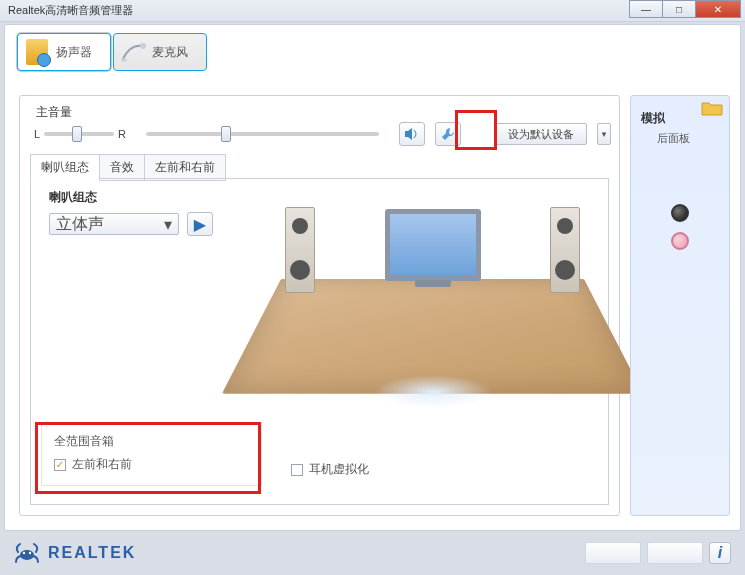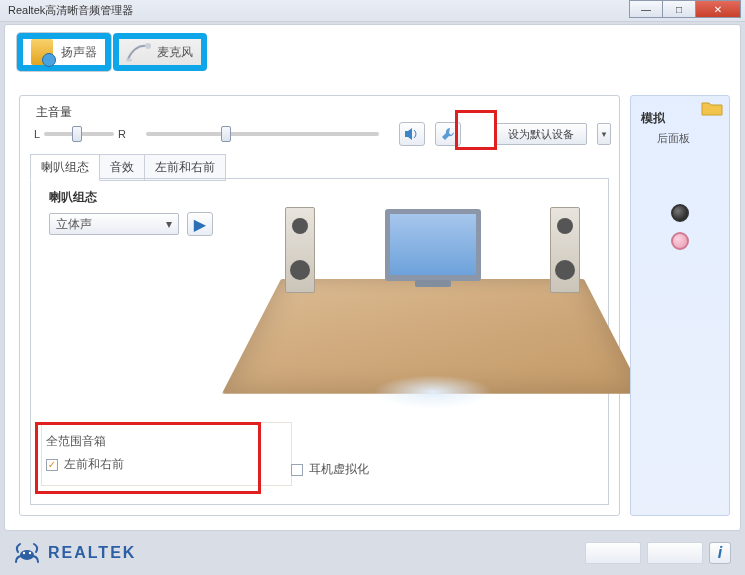--- a/index.html
+++ b/index.html
@@ -7,21 +7,21 @@
   .titlebar { height: 22px; background: linear-gradient(#e9edf4, #dfe4ee); font-size: 11px; color: #333; padding: 3px 8px; display: flex; align-items: center; border-bottom: 1px solid #c9cfdb; }
   .winbtns { position: absolute; right: 4px; top: 0; display: flex; }
   .winbtn { width: 34px; height: 18px; border: 1px solid #8d99ad; margin-left: -1px; display: flex; align-items: center; justify-content: center; font-size: 10px; }
   .winbtn.min { background: linear-gradient(#f6f8fb,#dde4ef); color:#333;}
   .winbtn.max { background: linear-gradient(#f6f8fb,#dde4ef); color:#333;}
   .winbtn.close { background: linear-gradient(#e46a5a,#c7402c); color:#fff; width:46px;}
 
   .content { position:absolute; left:4px; top:24px; right:4px; bottom:44px; background:#fff; border:1px solid #c9cfdb; border-radius:3px; padding:8px; }
 
   .devtabs { display:flex; gap:2px; margin-left:4px; }
-  .devtab { width:94px; height:38px; border:6px solid #0ea5e9; border-radius:4px; display:flex; align-items:center; gap:6px; padding:0 6px; font-size:12px; color:#555; }
+  .devtab { width:94px; height:38px; border:1px solid #0ea5e9; border-radius:4px; display:flex; align-items:center; gap:6px; padding:0 6px; font-size:12px; color:#555; }
   .devtab.active { background:#fff; box-shadow: 0 0 0 1px #c8ccd4; }
   .devtab.inactive { background:linear-gradient(#f1f1f1,#e6e6e6); }
   .devtab .icon { width:26px; height:26px; display:flex; align-items:center; justify-content:center; }
   .spkicon { width:22px; height:26px; background:linear-gradient(#f9d26a,#e2a321); border-radius:2px; position:relative;}
   .spkicon::after{content:""; position:absolute; bottom:-2px; right:-3px; width:12px;height:12px;background:#4aa3e0;border-radius:50%; border:1px solid #1f6fa9;}
   .micicon svg{ width:26px;height:22px;}
 
   .mainpanel { position:absolute; left:14px; right:120px; top:70px; bottom:14px; border:1px solid #c9cfdb; border-radius:3px; }
   .rightpanel { position:absolute; right:10px; top:70px; width:100px; bottom:14px; background:linear-gradient(#e4eeff,#eaf1fd); border:1px solid #c4d3ec; border-radius:3px; }
   .foldicon { position:absolute; right:6px; top:4px; width:22px; height:16px; }
@@ -43,35 +43,35 @@
   .setdefault { font-size:11px; color:#444; width:92px; height:22px; border:1px solid #b7bec9; background:linear-gradient(#fefefe,#e6eaf2); border-radius:2px; display:flex; align-items:center; justify-content:center; gap:4px;}
   .chev { width:14px; height:22px; border:1px solid #b7bec9; background:linear-gradient(#fefefe,#e6eaf2); border-radius:2px; font-size:9px; display:flex;align-items:center;justify-content:center;color:#555;}
 
   .cfgtabs { position:absolute; left:10px; top:58px; display:flex; font-size:12px; }
   .cfgtab { padding:4px 10px; border:1px solid #c9cfdb; background:#f6f8fb; color:#444; margin-right:-1px; }
   .cfgtab.active { background:#fff; border-bottom-color:#fff; position:relative; z-index:2;}
   .cfgbody { position:absolute; left:10px; right:10px; top:82px; bottom:10px; border:1px solid #c9cfdb; }
 
   .sc-label { font-size:12px; font-weight:bold; color:#333; margin:10px 0 6px 18px;}
   .sc-row { display:flex; gap:8px; margin-left:18px; align-items:center;}
-  .combo { width:130px; height:22px; border:1px solid #b7bec9; background:linear-gradient(#fefefe,#e9edf4); border-radius:2px; font-size:12px; color:#555; display:flex; align-items:center; justify-content:space-between; padding:4px 6px;}
+  .combo { width:130px; height:22px; border:1px solid #b7bec9; background:linear-gradient(#fefefe,#e9edf4); border-radius:2px; font-size:16px; color:#555; display:flex; align-items:center; justify-content:space-between; padding:4px 6px;}
   .playbtn { width:26px; height:24px; border:1px solid #b7bec9; background:linear-gradient(#fefefe,#e9edf4); border-radius:3px; display:flex; align-items:center; justify-content:center; color:#2b6fb5;}
 
   .room { position:absolute; left:250px; right:24px; top:14px; height:230px; }
   .floor { position:absolute; left:0; right:0; top:86px; bottom:0; background:linear-gradient(160deg,#dcbb93,#c49a68); transform:perspective(420px) rotateX(55deg); transform-origin:top center; border-radius:2px; box-shadow: inset 0 0 28px rgba(0,0,0,.18);}
   .screen { position:absolute; left:50%; top:16px; transform:translateX(-50%); width:96px; height:72px; background:linear-gradient(#a6c6ec,#6da2db); border:5px solid #8b97a9; border-bottom-width:6px; border-radius:3px; }
   .screen::after{content:"";position:absolute;bottom:-12px;left:50%;transform:translateX(-50%);width:36px;height:7px;background:#828d9d;border-radius:2px;}
   .spk { position:absolute; width:30px; height:86px; background:linear-gradient(#e8e4dd,#cbc4b8); border:1px solid #a69f93; border-radius:2px;}
   .spk::before{content:"";position:absolute;left:50%;top:10px;transform:translateX(-50%);width:16px;height:16px;border-radius:50%;background:#555;}
   .spk::after{content:"";position:absolute;left:50%;bottom:12px;transform:translateX(-50%);width:20px;height:20px;border-radius:50%;background:#555;}
   .spk.l{ left:4px; top:14px;}
   .spk.r{ right:4px; top:14px;}
   .glow{ position:absolute; left:50%; bottom:14px; transform:translateX(-50%); width:120px; height:34px; background:radial-gradient(ellipse,#e2eefb 0%,rgba(226,238,251,0) 70%);}
 
-  .fullrange { position:absolute; left:10px; bottom:18px; width:251px; border:1px solid #e8e3da; padding:10px 4px 12px; }
+  .fullrange { position:absolute; left:10px; bottom:18px; width:221px; border:1px solid #e8e3da; padding:10px 12px 12px; }
   .fullrange .t { font-size:12px; color:#555; margin-bottom:6px;}
   .chk { display:flex; align-items:center; gap:6px; font-size:12px; color:#555;}
   .chkbox { width:12px; height:12px; border:1px solid #9aa4b5; background:#fff; display:flex; align-items:center; justify-content:center; font-size:10px; color:#e08a1d;}
   .hvirt { position:absolute; left:260px; bottom:26px; display:flex; gap:6px; align-items:center; font-size:12px; color:#555;}
 
   .footer { position:absolute; left:4px; right:4px; bottom:4px; height:36px; display:flex; align-items:center; padding:0 10px; }
   .brand { display:flex; align-items:center; gap:8px; color:#2c5fa4; font-weight:bold; font-size:16px; letter-spacing:2px;}
   .brand svg{ width:26px; height:22px;}
   .fbtns { margin-left:auto; display:flex; gap:6px;}
   .fbtn { width:56px; height:22px; border:1px solid #cfd6e2; background:linear-gradient(#fefefe,#e9edf4); border-radius:2px; }

